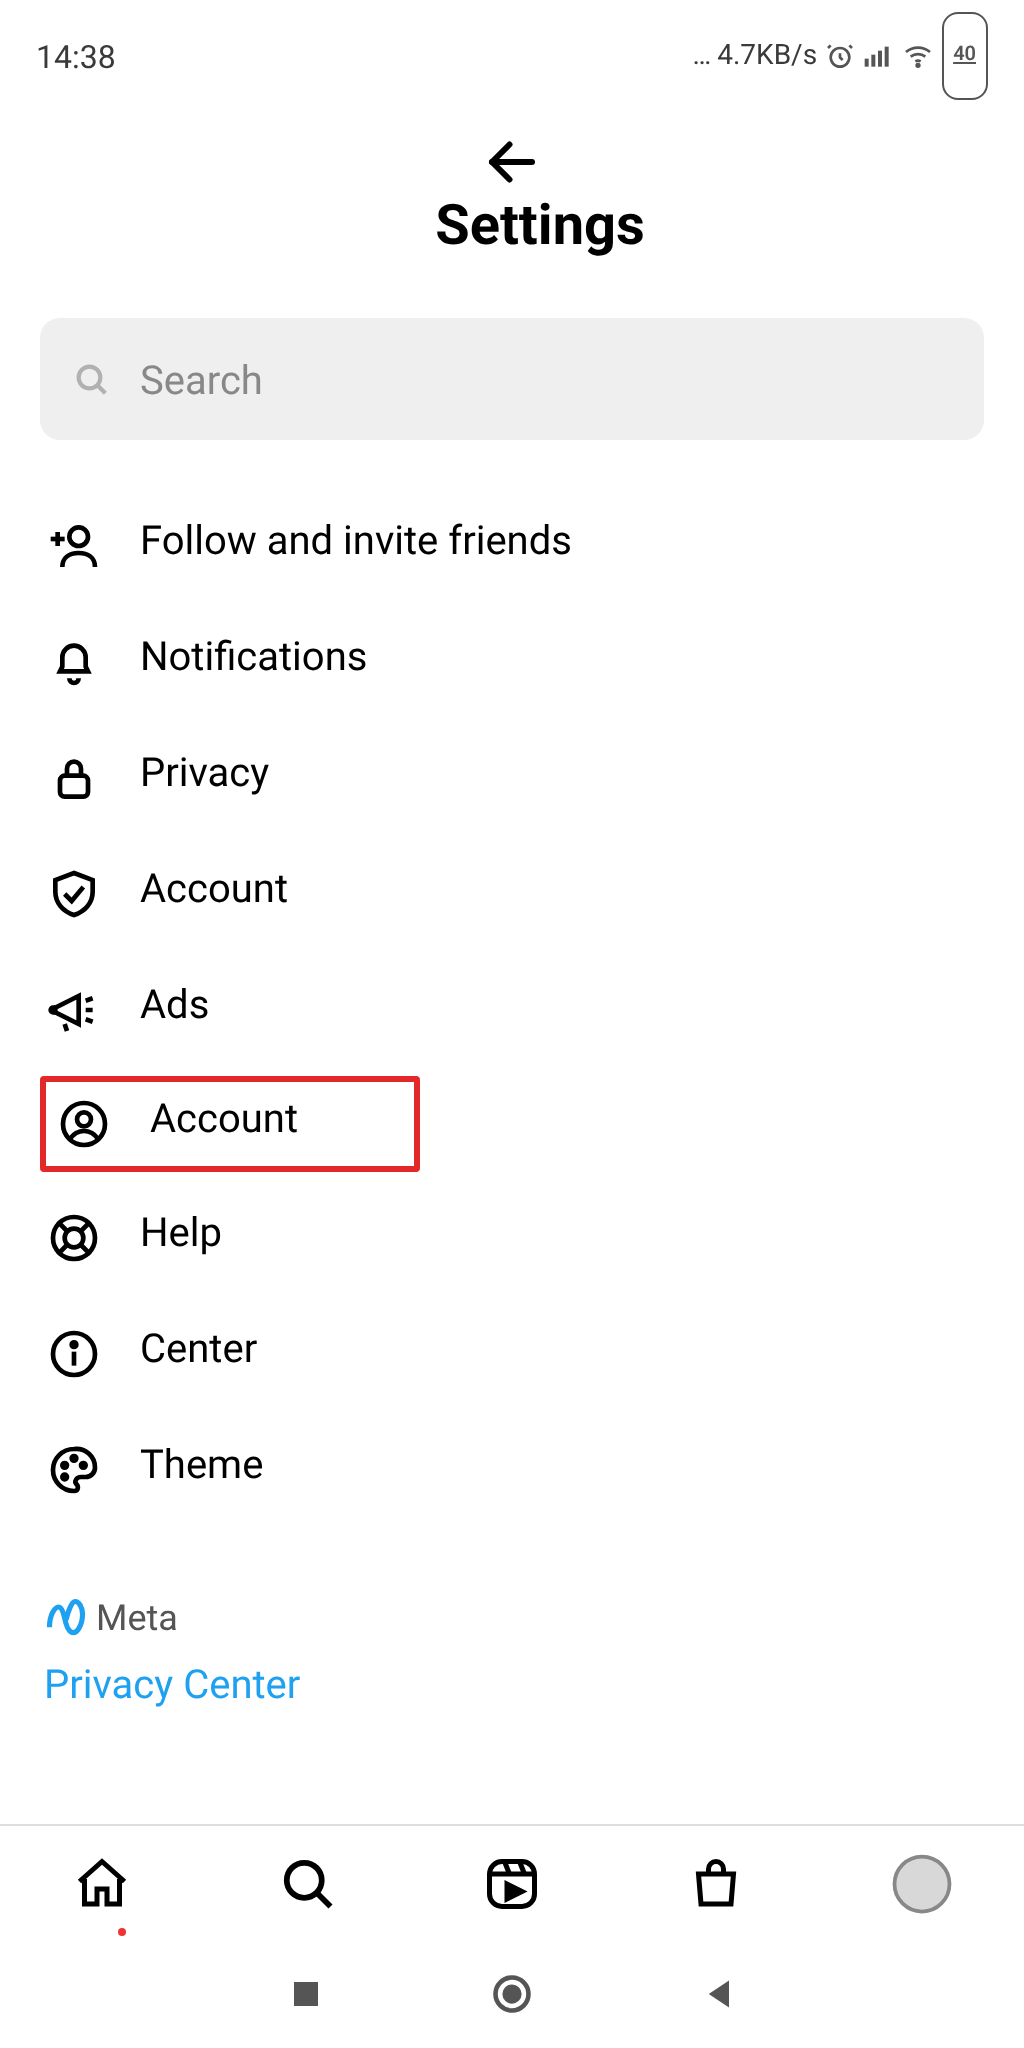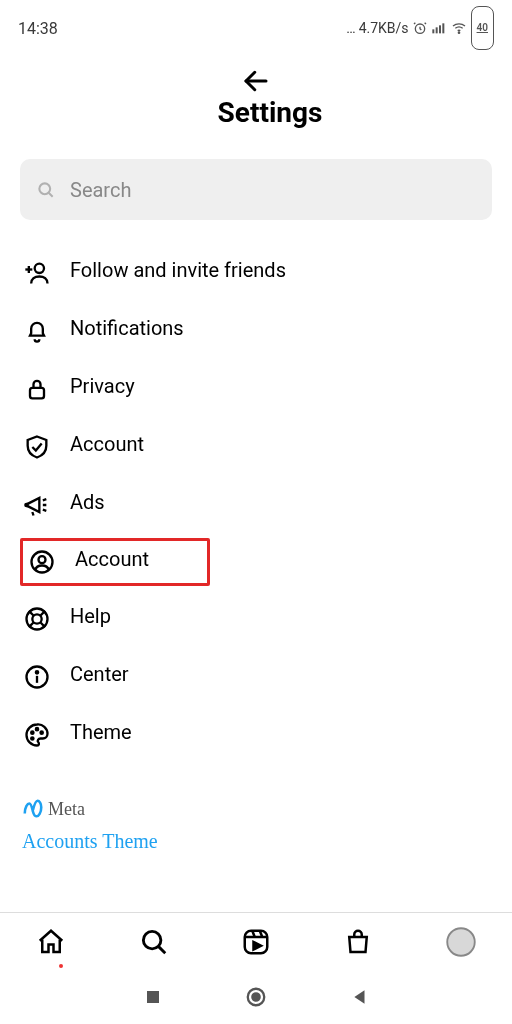--- a/index.html
+++ b/index.html
@@ -8,21 +8,21 @@
   .status-right{display:flex;align-items:center;gap:3px;font-size:14px;}
   .sicon{display:inline-flex;align-items:center;justify-content:center;}
   .header{display:flex;align-items:center;padding:12px 20px 18px;flex-direction:column;}
   .header .title{font-size:28px;font-weight:700;margin-left:28px;}
   .search-box{margin:12px 20px 24px;background:#efefef;border-radius:10px;height:61px;display:flex;align-items:center;padding:0 16px;color:#888;font-size:20px;}
   .search-box .sglyph{margin-right:14px;opacity:.6;}
   .list{padding:0 20px;}
   .item{display:flex;align-items:flex-start;padding:14px 2px;font-size:20px;cursor:pointer;}
   .item .iicon{width:30px;height:30px;display:inline-flex;align-items:center;justify-content:center;margin-right:18px;color:#000;}
   .item.highlight{border:3px solid #e22828;border-radius:2px;width:190px;padding:6px 4px;margin:4px 0;}
-  .meta-block{padding:34px 22px 4px;font-family:Liberation Serif, serif;}
+  .meta-block{padding:34px 22px 4px;}
   .meta-brand{display:flex;align-items:center;gap:4px;color:#555;font-size:18px;}
   .ac-link{color:#1ea1f1;font-size:20px;margin-top:10px;}
   .bottom-nav{position:absolute;left:0;right:0;bottom:54px;height:58px;border-top:1px solid #ddd;display:flex;justify-content:space-around;align-items:center;background:#fff;}
   .nav-btn{width:34px;height:34px;display:flex;align-items:center;justify-content:center;}
   .reddot{position:absolute;width:4px;height:4px;background:#e33;border-radius:50%;left:59px;bottom:56px;}
   .sys-nav{position:absolute;left:0;right:0;bottom:0;height:54px;display:flex;justify-content:space-evenly;align-items:center;padding:0 60px;}
   .sys-btn{width:22px;height:22px;display:flex;align-items:center;justify-content:center;color:#555;}
   svg{display:block;}
   .batt{border:1.5px solid #555;border-radius:8px;padding:14px 5px;font-size:10px;line-height:14px;color:#555;font-weight:600;text-decoration:underline;}
 </style>
@@ -189,21 +189,21 @@
 
 <div class="meta-block">
   <div class="meta-brand">
     <span>
       <svg width="22" height="22" viewBox="0 0 24 24" fill="none" stroke="#1ea1f1" stroke-width="2.8">
           <path d="M3 17c0-7 3-11 5-11s3 5 4 9c1 4 3 5 4 5 2 0 5-4 5-10 0-4-2-7-4-7s-4 6-5 10"></path>
         </svg>
     </span>
     <span>Meta</span>
   </div>
-  <div class="ac-link">Accounts Theme</div>
+  <div class="ac-link">Privacy Center</div>
 </div>
 
 <div class="bottom-nav">
   <span class="nav-btn">
     <svg width="30" height="30" viewBox="0 0 24 24" fill="none" stroke="#000" stroke-width="2">
         <path d="M3 11l9-8 9 8"></path>
         <path d="M5 10v10h5v-6h4v6h5V10"></path>
       </svg>
   </span>
   <span class="nav-btn">

